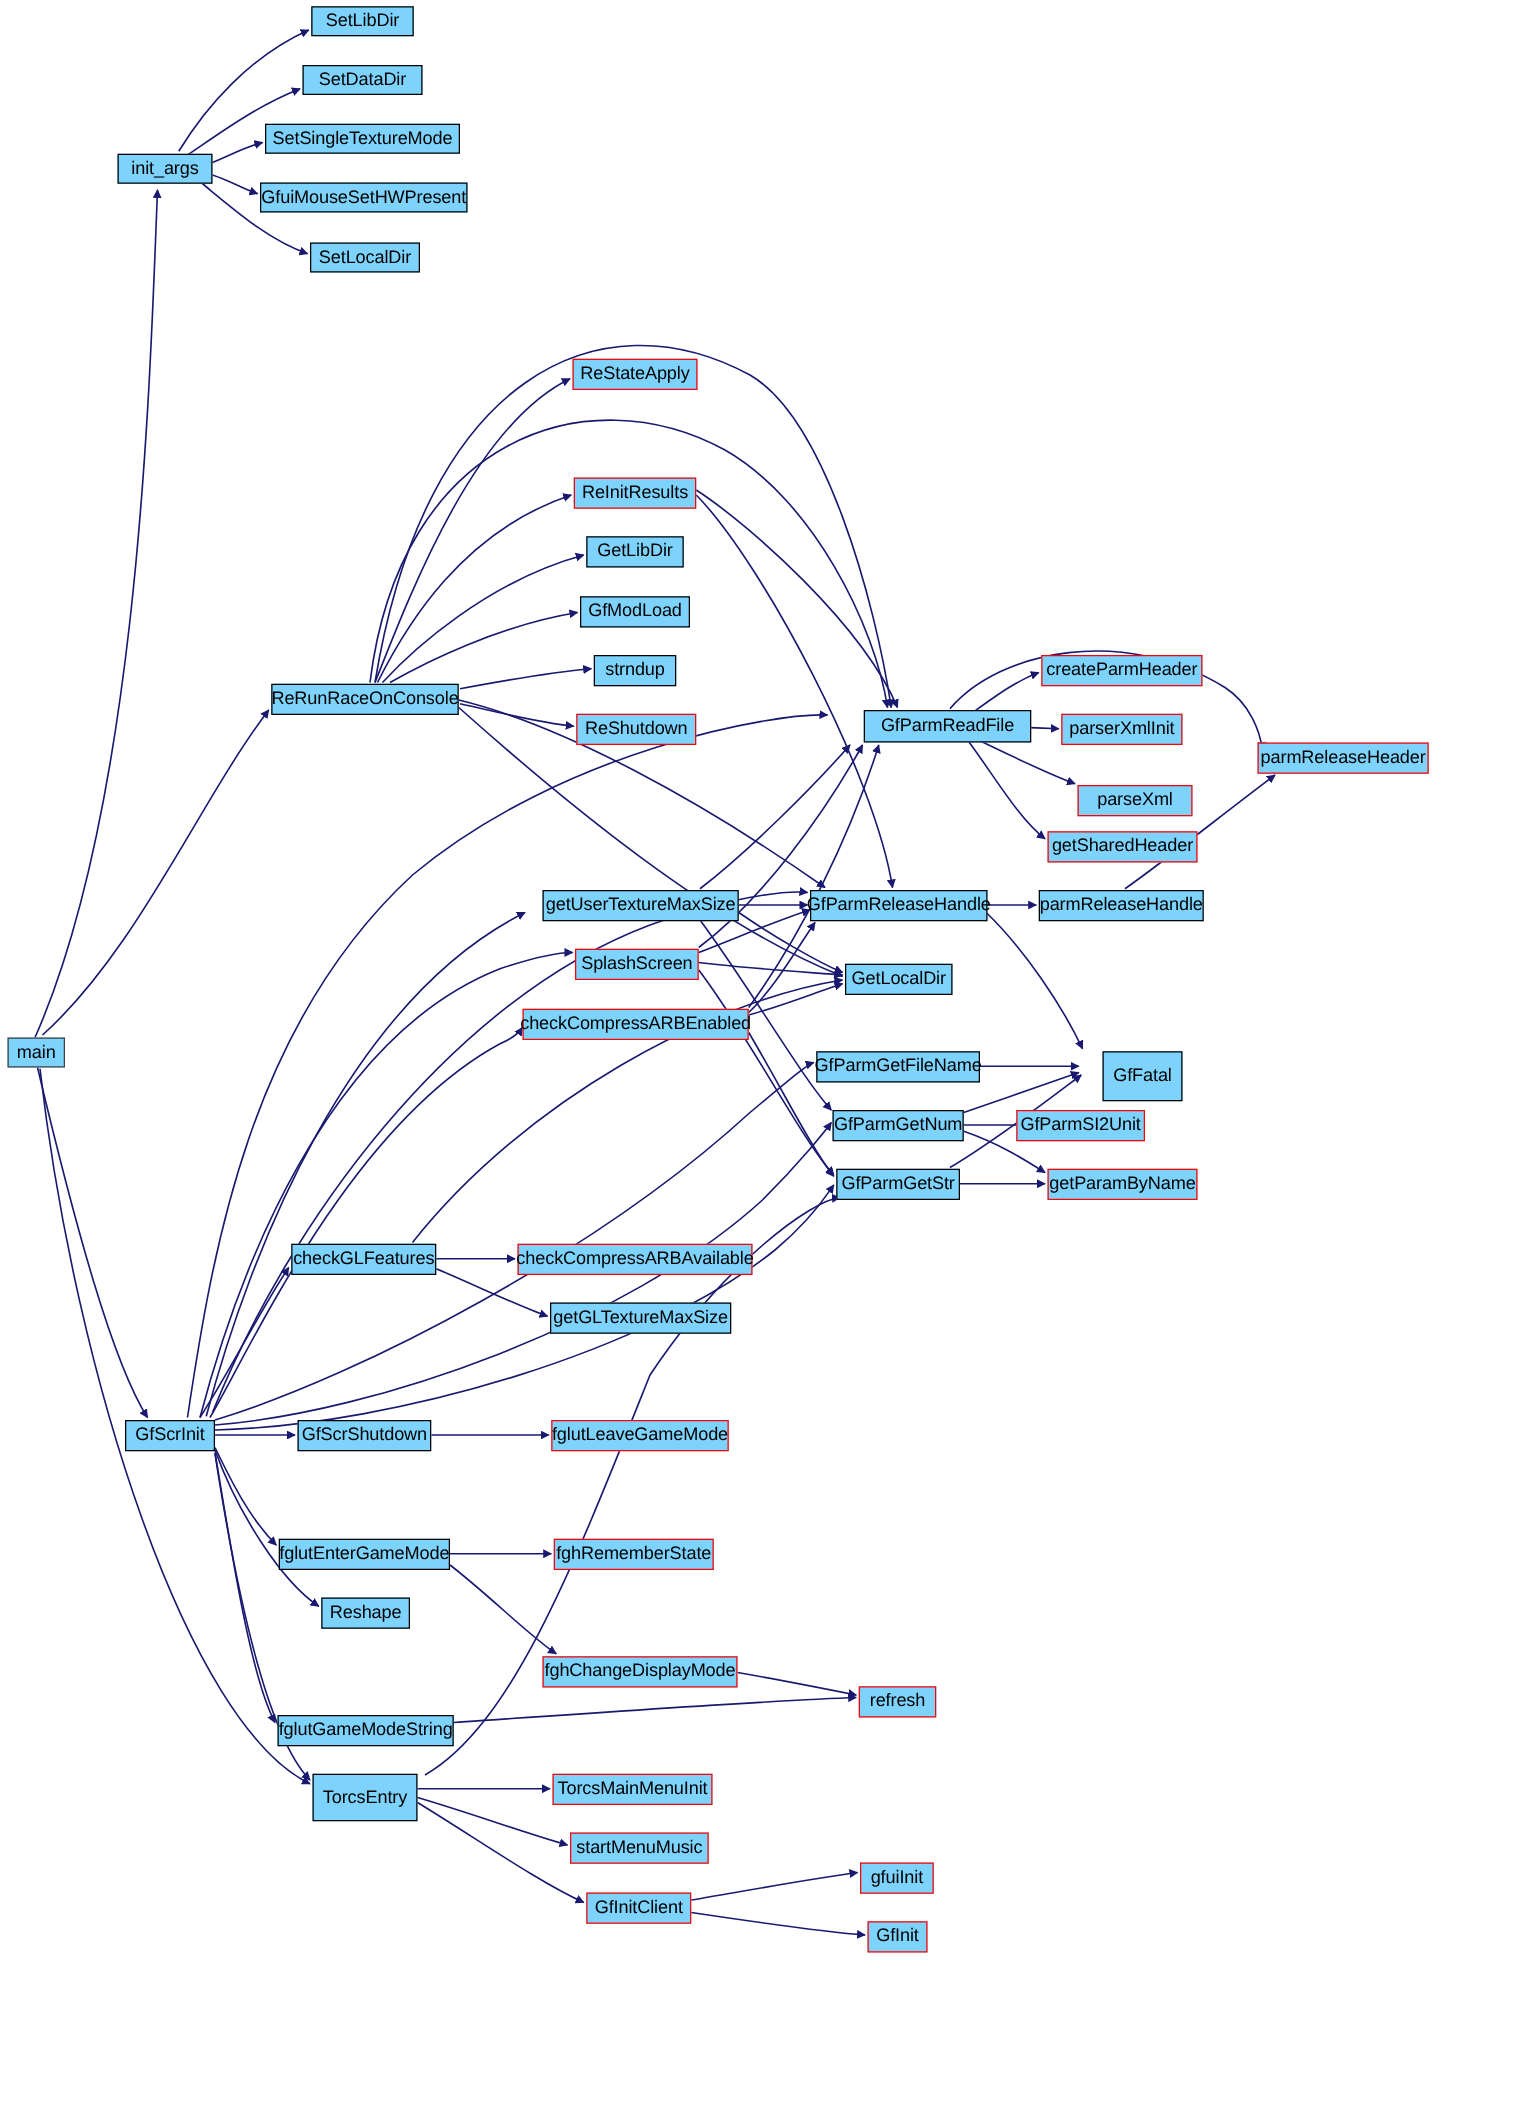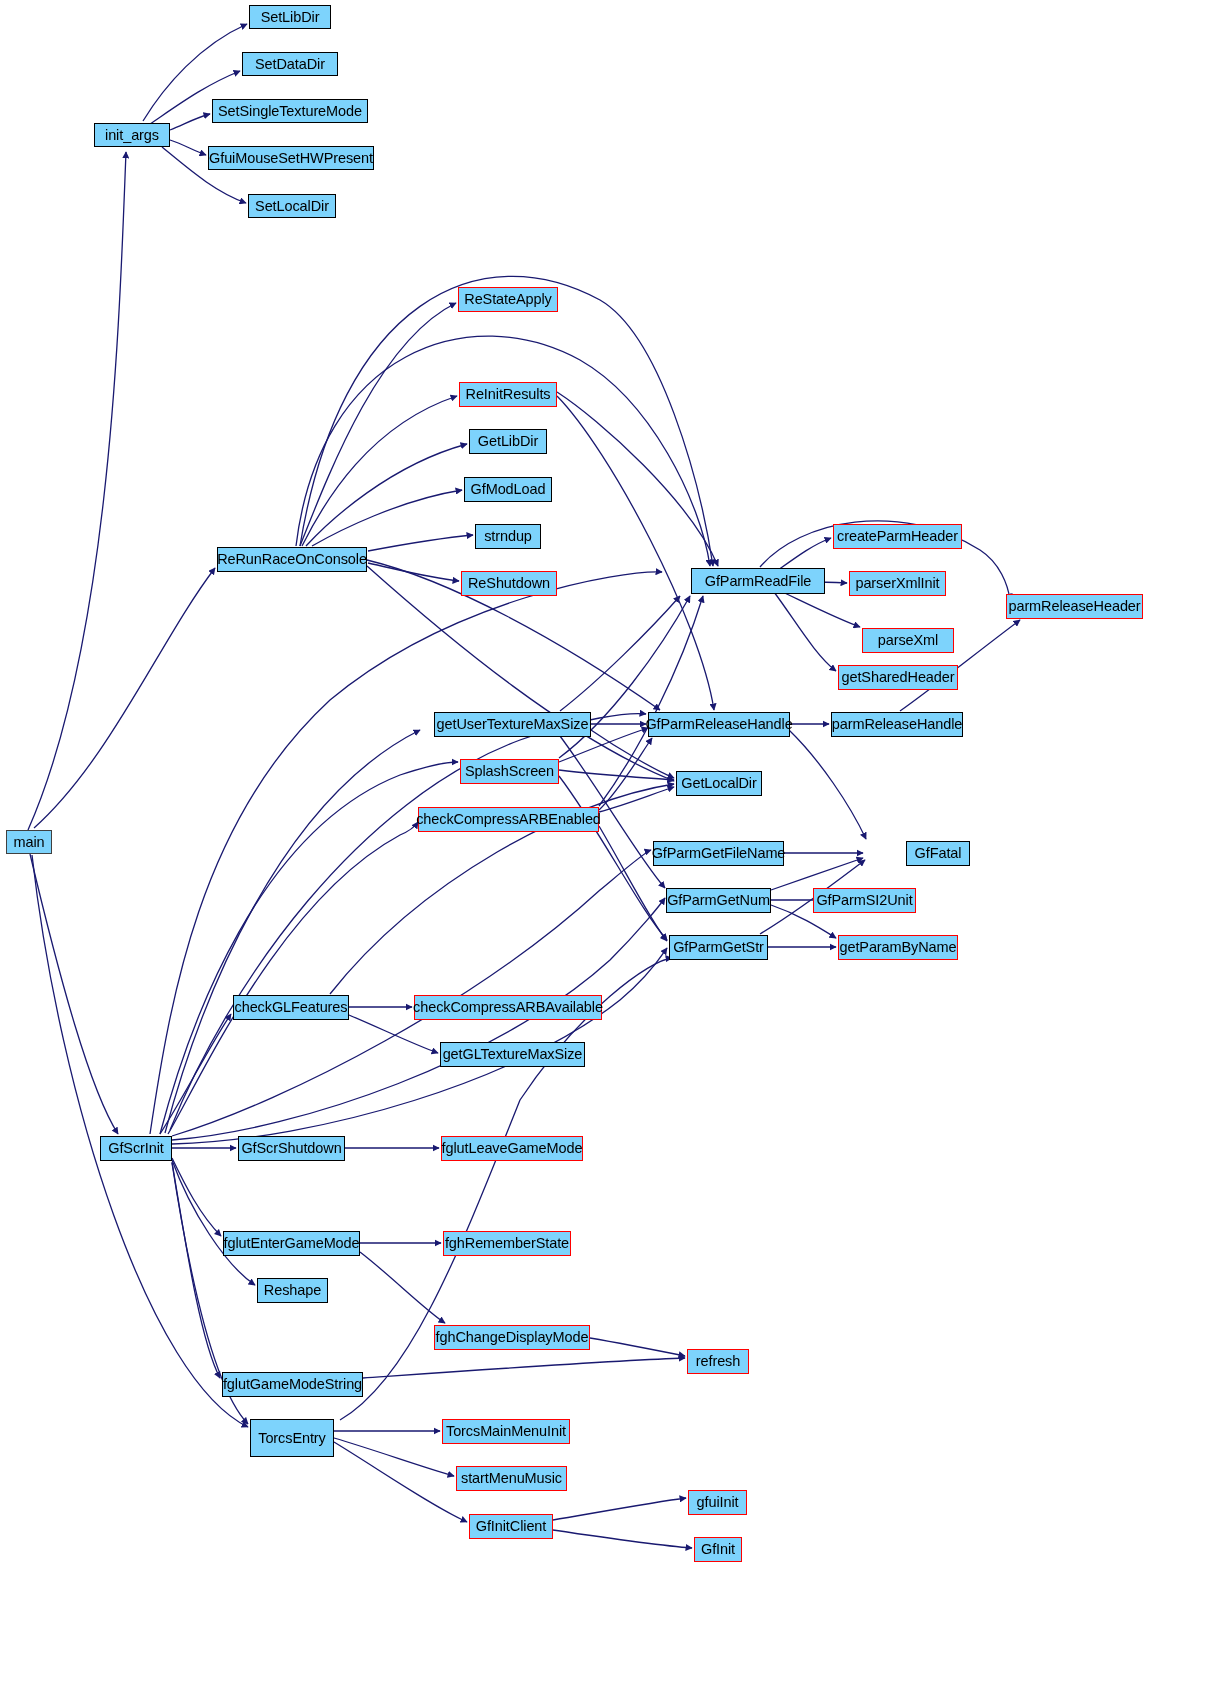--- a/index.html
+++ b/index.html
@@ -213,21 +213,21 @@
       </div>
       <div class="node" style="left: 676px; top: 771px; width: 86px; height: 25px;">
         <span class="node-label">GetLocalDir</span>
       </div>
       <div class="node red" style="left: 418px; top: 807px; width: 181px; height: 25px;">
         <span class="node-label">checkCompressARBEnabled</span>
       </div>
       <div class="node" style="left: 653px; top: 841px; width: 131px; height: 25px;">
         <span class="node-label">GfParmGetFileName</span>
       </div>
-      <div class="node" style="left: 906px; top: 841px; width: 64px; height: 25px;">
+      <div class="node" style="left: 882px; top: 841px; width: 64px; height: 40px;">
         <span class="node-label">GfFatal</span>
       </div>
       <div class="node" style="left: 666px; top: 888px; width: 105px; height: 25px;">
         <span class="node-label">GfParmGetNum</span>
       </div>
       <div class="node red" style="left: 813px; top: 888px; width: 103px; height: 25px;">
         <span class="node-label">GfParmSI2Unit</span>
       </div>
       <div class="node" style="left: 669px; top: 935px; width: 99px; height: 25px; align-items: center;">
         <span class="node-label">GfParmGetStr</span>

